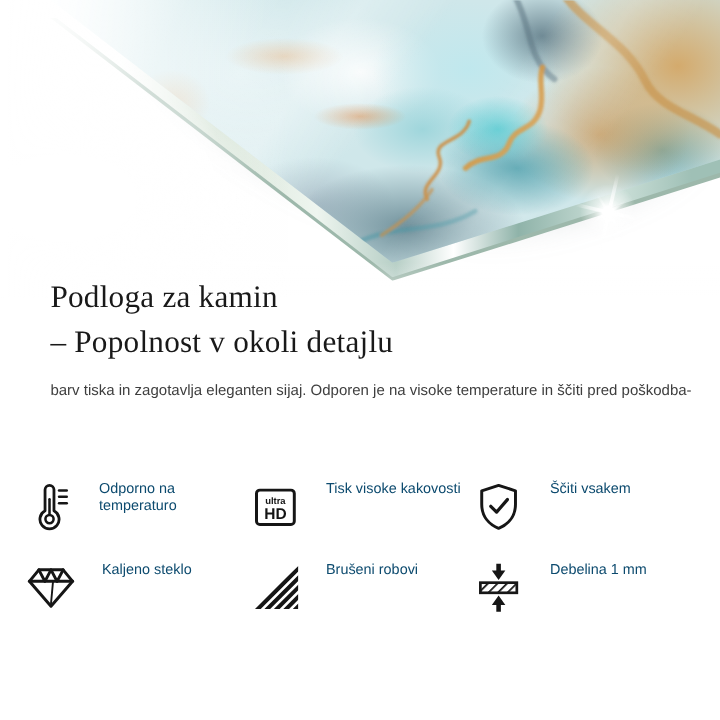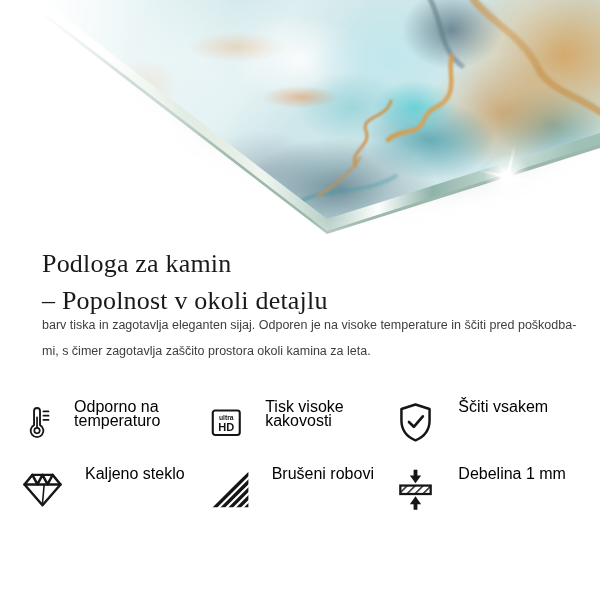--- a/index.html
+++ b/index.html
@@ -52,31 +52,31 @@
   .sparkle{position:absolute;left:507px;top:177px;width:0;height:0;}
   .sparkle .glow{position:absolute;left:-24px;top:-24px;width:48px;height:48px;border-radius:50%;
      background:radial-gradient(circle, #ffffff 0 14%, rgba(255,255,255,.55) 34%, rgba(255,255,255,0) 70%);}
   .ray{position:absolute;background:linear-gradient(to bottom, rgba(255,255,255,0), #ffffff 45%, #ffffff 55%, rgba(255,255,255,0));}
   .ray.v{left:-1.5px;top:-33px;width:3px;height:66px;transform:rotate(13deg);}
   .ray.h{left:-1.5px;top:-29px;width:3px;height:58px;transform:rotate(103deg);}
   .ray.d1{left:-1px;top:-17px;width:2px;height:34px;transform:rotate(58deg);opacity:.8;}
   .ray.d2{left:-1px;top:-17px;width:2px;height:34px;transform:rotate(-32deg);opacity:.8;}
 
   
-  .title{position:absolute;left:42px;top:245px;margin:0;font-family:"Liberation Serif",serif;
+  .title{position:absolute;left:42px;top:229px;margin:0;font-family:"Liberation Serif",serif;
      font-weight:normal;font-size:26px;line-height:37px;color:#191919;letter-spacing:.2px;}
   .desc{position:absolute;left:42px;top:312px;font-size:12.5px;line-height:26px;color:#3e3e3e;}
   .desc div{white-space:nowrap;}
 
   
   .features{position:absolute;left:20px;top:400px;width:560px;display:grid;
      grid-template-columns:1fr 1fr 1fr;row-gap:22px;}
   .feature{display:flex;flex-direction:row;align-items:flex-start;gap:20px;}
   .feature svg{width:45px;height:45px;display:block;}
-  .feature .lbl{font-size:16px;line-height:14px;color:#000000;}
+  .feature .lbl{font-size:12px;line-height:14px;color:#0c4a6e;}
   .ico{stroke:#161616;fill:none;stroke-width:2.2;stroke-linecap:round;stroke-linejoin:round;}
   svg text{font-family:"Liberation Sans",sans-serif;fill:#141414;stroke:none;}
 </style>
 </head>
 <body>
 
 <div class="stage">
 
   <div class="hero">
     <div class="glass-shadow-a"></div>
@@ -111,21 +111,20 @@
     </div>
   </div>
 
   <h1 class="title">
     <div>Podloga za kamin</div>
     <div>– Popolnost v okoli detajlu</div>
   </h1>
 
   <div class="desc">
     <div>barv tiska in zagotavlja eleganten sijaj. Odporen je na visoke temperature in ščiti pred poškodba-</div>
-    <div>mi, s čimer zagotavlja zaščito prostora okoli kamina za leta.</div>
   </div>
 
   <div class="features">
 
     <div class="feature">
       <svg viewBox="0 0 40 40">
         <g class="ico">
           <path d="M16.5,6.5 a3.5,3.5 0 0 1 7,0 V23 a7.5,7.5 0 1 1 -7,0 Z"></path>
           <circle cx="20" cy="29.5" r="3.2" stroke-width="2"></circle>
           <line x1="20" y1="14" x2="20" y2="26" stroke-width="2"></line>

